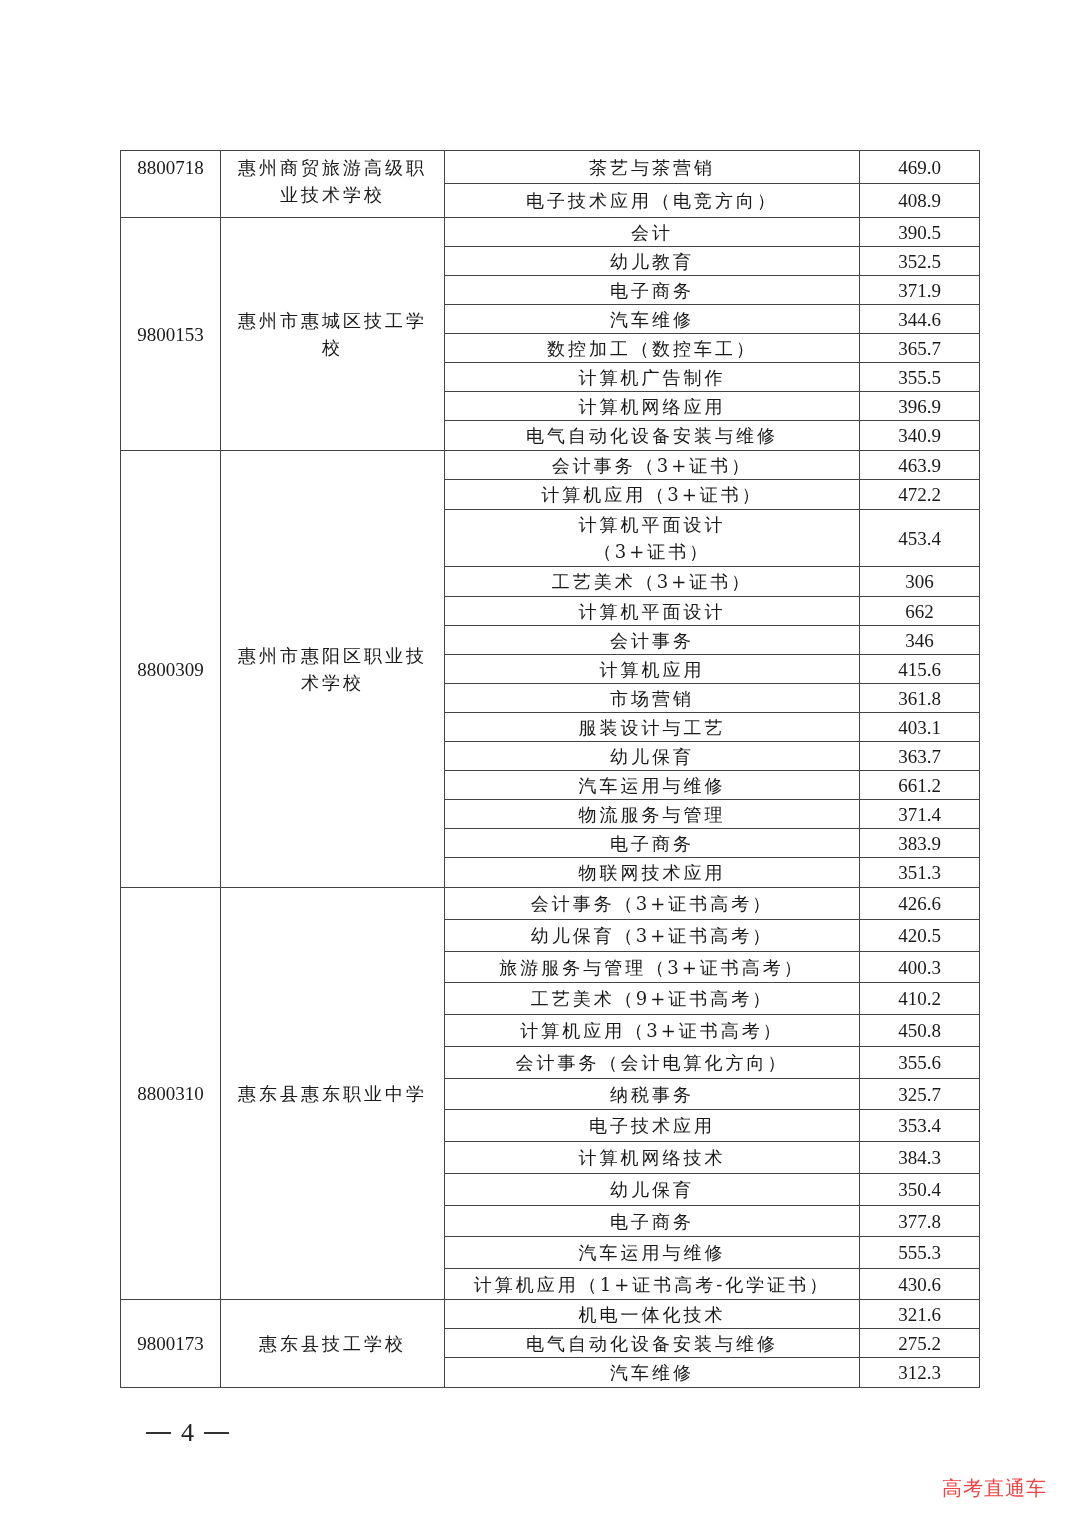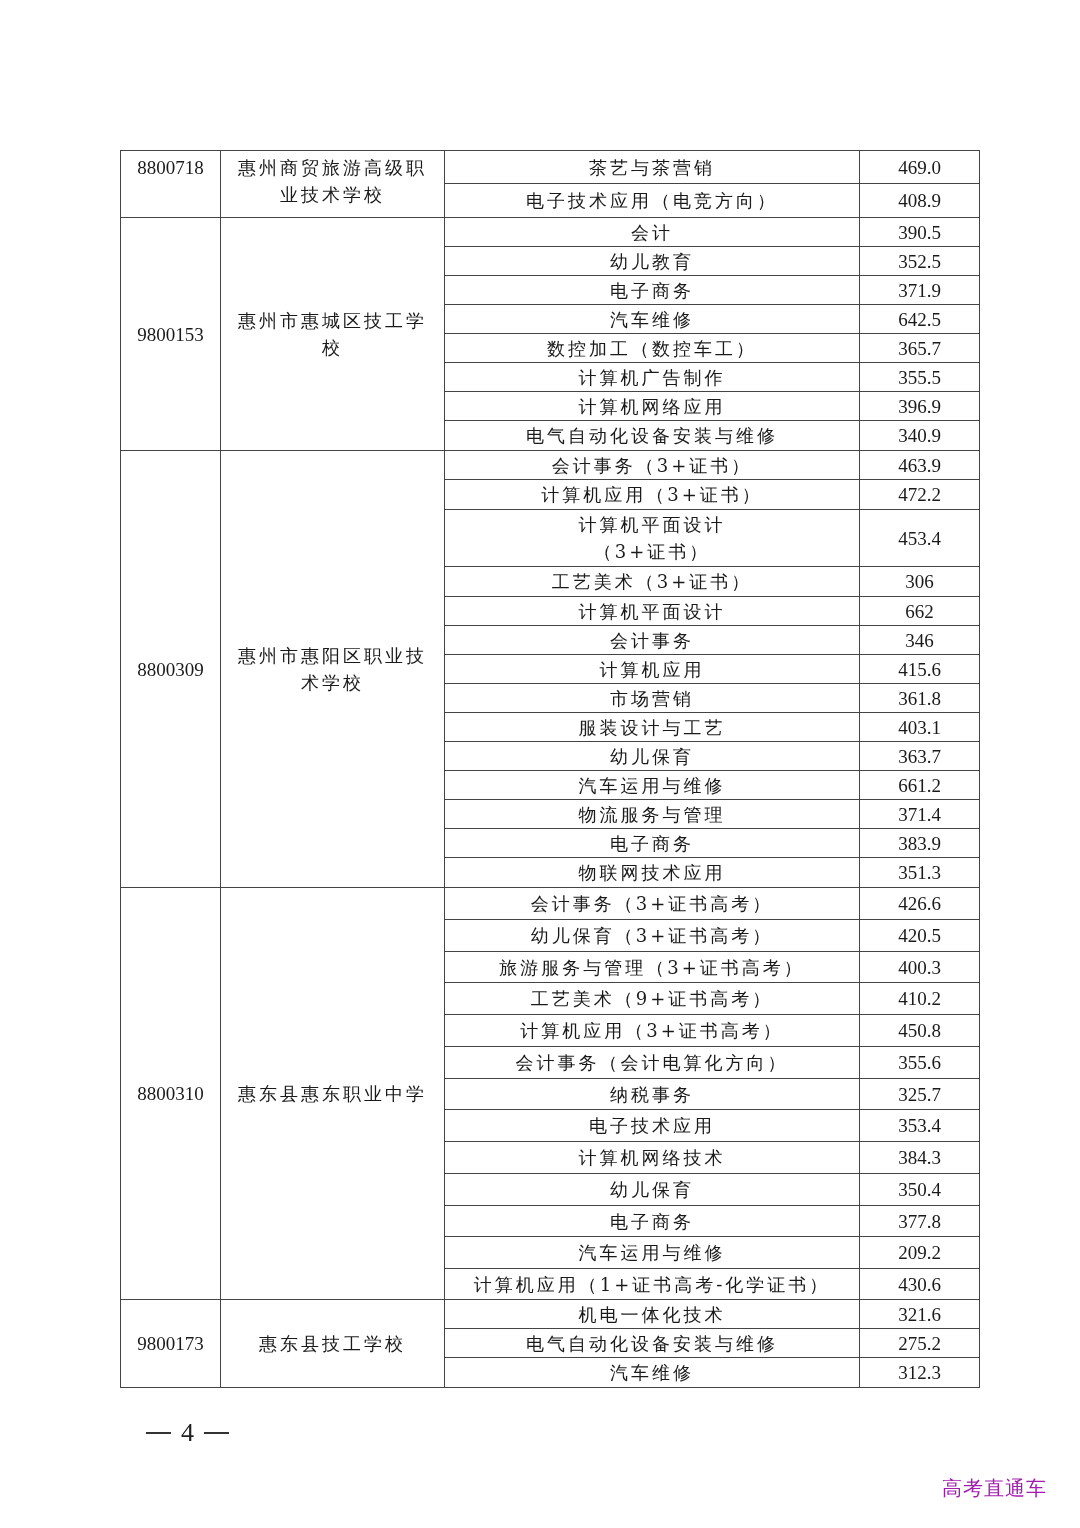--- a/index.html
+++ b/index.html
@@ -11,21 +11,21 @@
                    vertical-align: middle; font-size: 18px; line-height: 27px; }
   .page-table td.code { font-family: "Liberation Serif", serif; font-size: 19px; letter-spacing: 0; }
   .page-table td.school { letter-spacing: 3px; padding: 0 10px; }
   .page-table td.major { letter-spacing: 3px; text-align: center; }
   .page-table td.score { font-family: "Liberation Serif", serif; font-size: 19px; }
   .page-table td.top { vertical-align: top; padding-top: 3px; }
   .footer-page { position: absolute; left: 146px; top: 1418px; font-size: 26px;
                  font-family: "Liberation Serif", serif; color: #222; display: flex; align-items: center; gap: 10px; }
   .dash { display: inline-block; width: 25px; height: 2px; background: #333; }
   .watermark { position: absolute; left: 942px; top: 1475px; font-size: 20px;
-               font-family: "DejaVu Sans", sans-serif; color: #a21caf; letter-spacing: 1px; }
+               font-family: "DejaVu Sans", sans-serif; color: #ef4444; letter-spacing: 1px; }
 </style>
 </head>
 <body>
 
 <table class="page-table">
   <colgroup>
     <col style="width:100px">
     <col style="width:224px">
     <col style="width:415px">
     <col style="width:120px">
@@ -52,21 +52,21 @@
     <tr style="height:29px">
       <td class="major">幼儿教育</td>
       <td class="score">352.5</td>
     </tr>
     <tr style="height:29px">
       <td class="major">电子商务</td>
       <td class="score">371.9</td>
     </tr>
     <tr style="height:29px">
       <td class="major">汽车维修</td>
-      <td class="score">642.5</td>
+      <td class="score">344.6</td>
     </tr>
     <tr style="height:29px">
       <td class="major">数控加工（数控车工）</td>
       <td class="score">365.7</td>
     </tr>
     <tr style="height:29px">
       <td class="major">计算机广告制作</td>
       <td class="score">355.5</td>
     </tr>
     <tr style="height:29px">
@@ -181,21 +181,21 @@
     <tr style="height:32px">
       <td class="major">幼儿保育</td>
       <td class="score">350.4</td>
     </tr>
     <tr style="height:31px">
       <td class="major">电子商务</td>
       <td class="score">377.8</td>
     </tr>
     <tr style="height:32px">
       <td class="major">汽车运用与维修</td>
-      <td class="score">209.2</td>
+      <td class="score">555.3</td>
     </tr>
     <tr style="height:31px">
       <td class="major">计算机应用（1+证书高考-化学证书）</td>
       <td class="score">430.6</td>
     </tr>
 
     <tr style="height:29px">
       <td class="code" rowspan="3">9800173</td>
       <td class="school" rowspan="3">惠东县技工学校</td>
       <td class="major">机电一体化技术</td>

